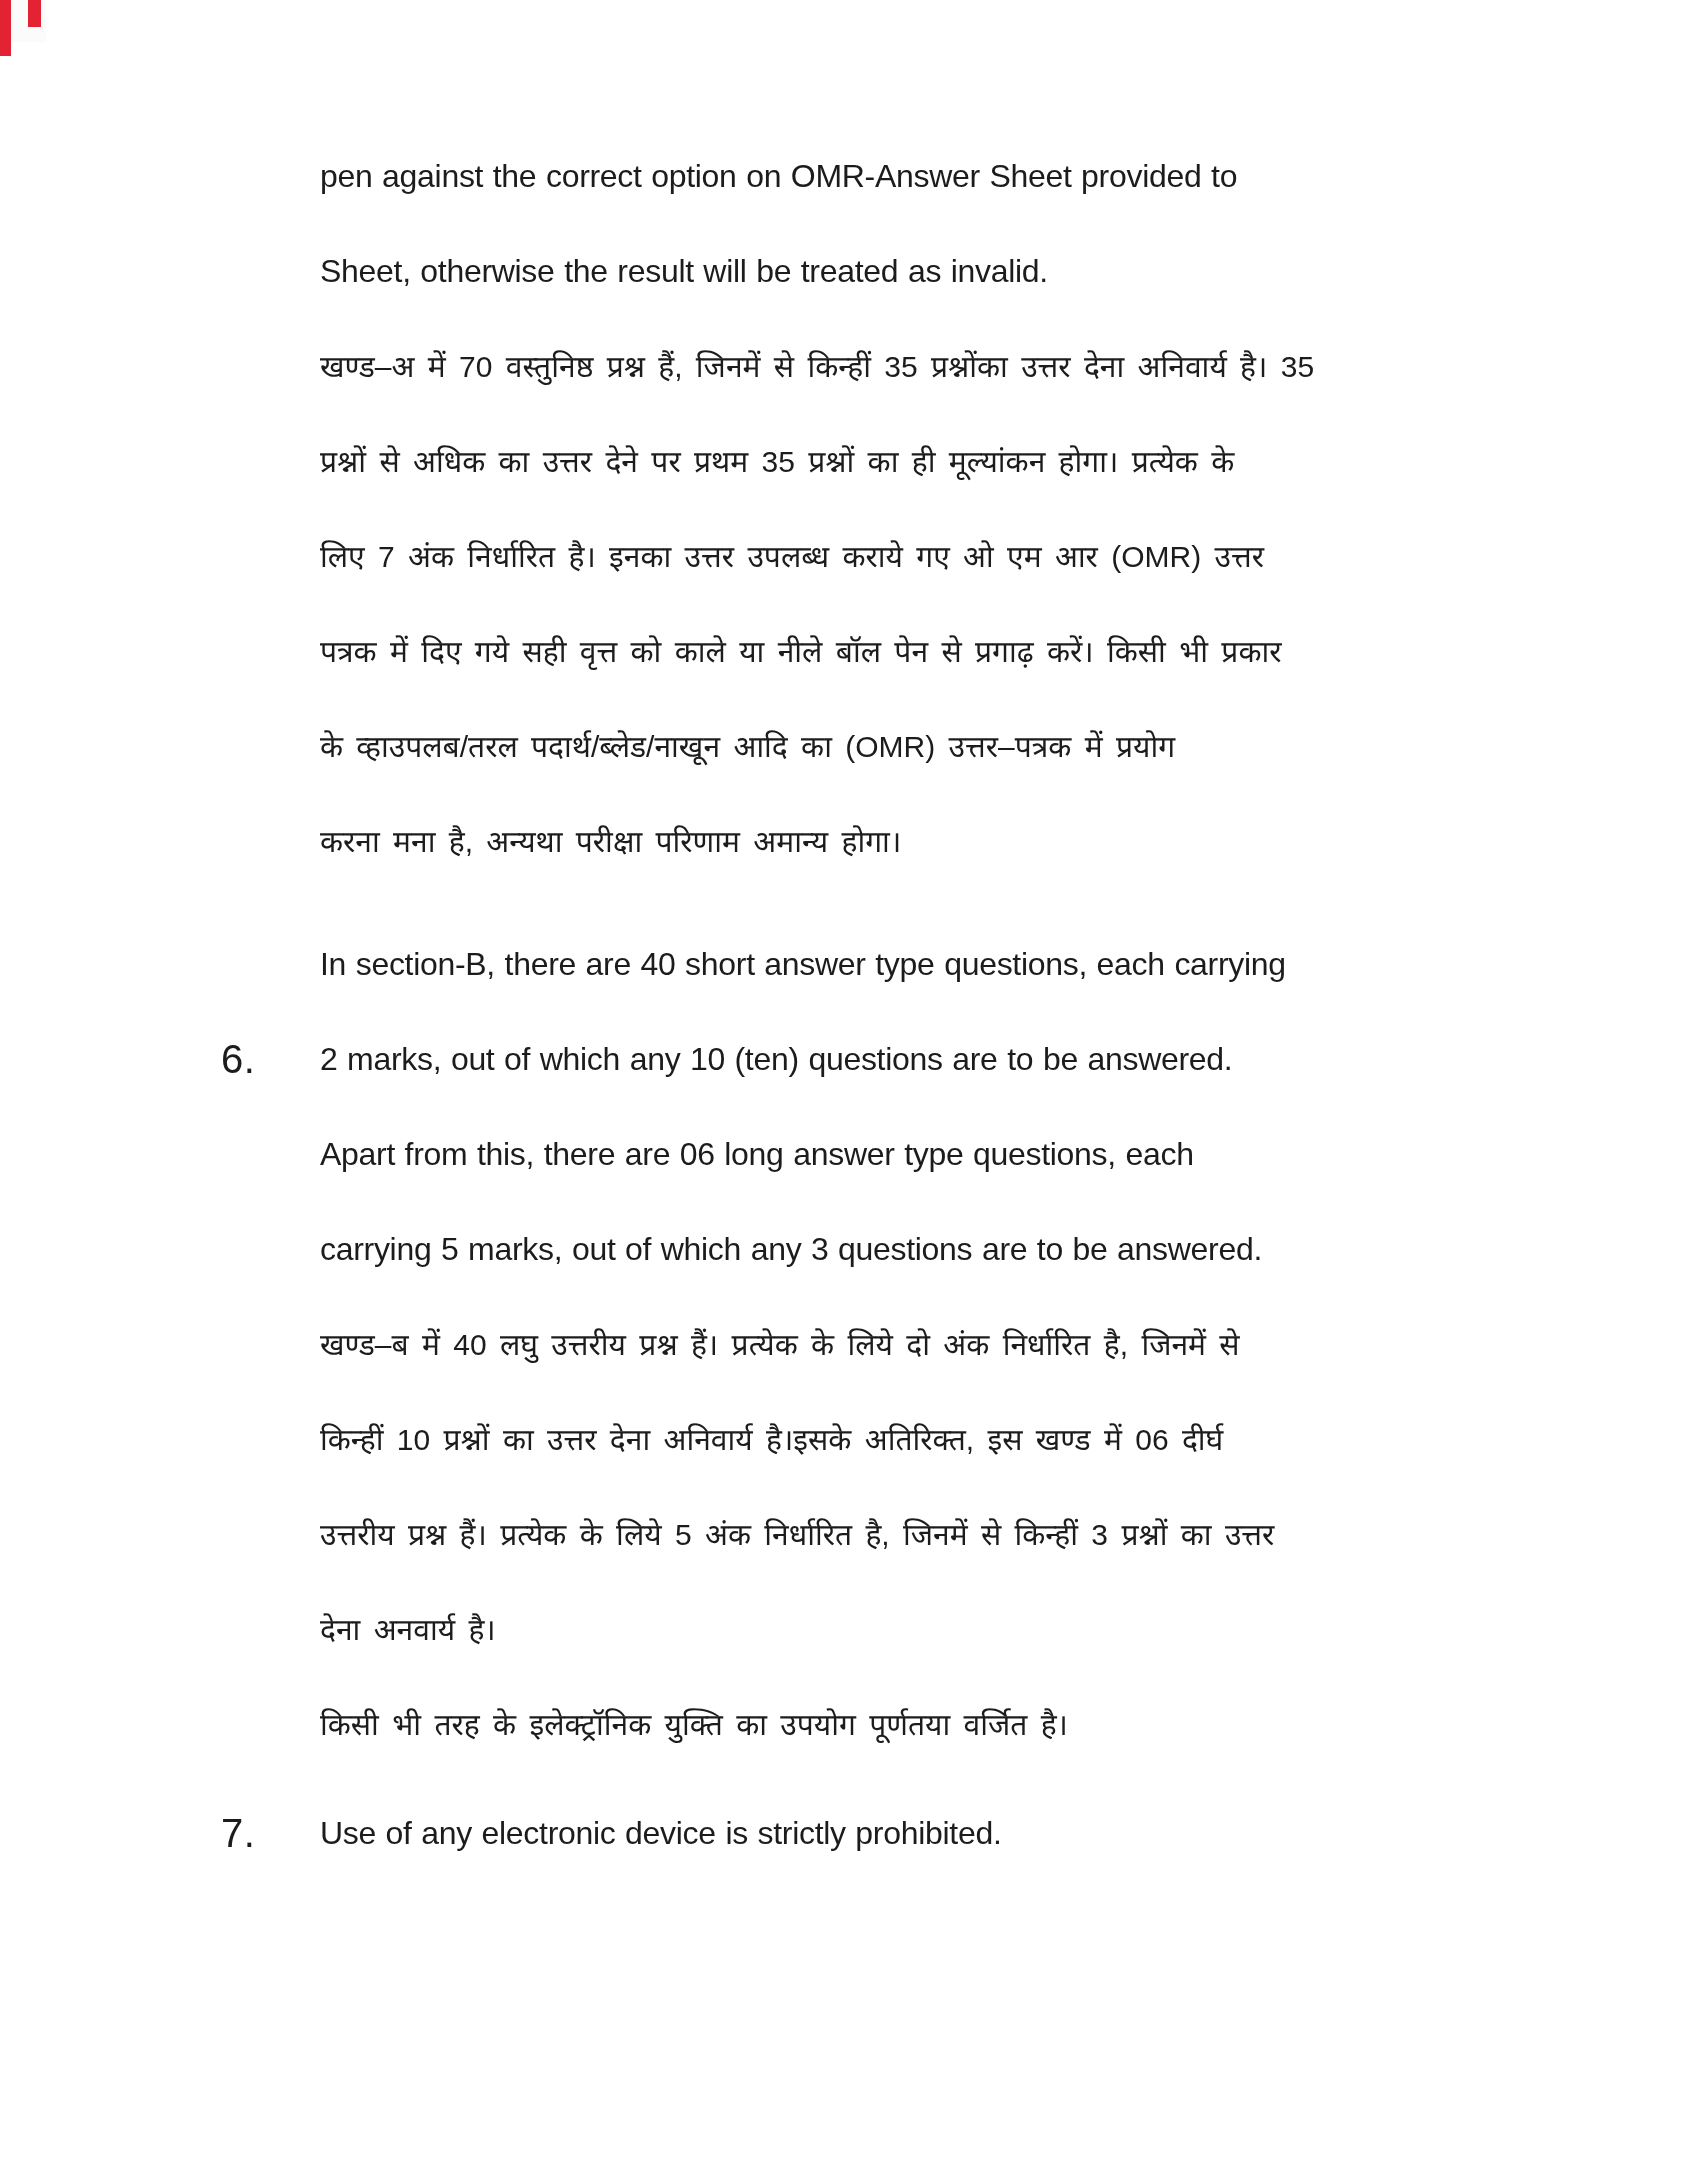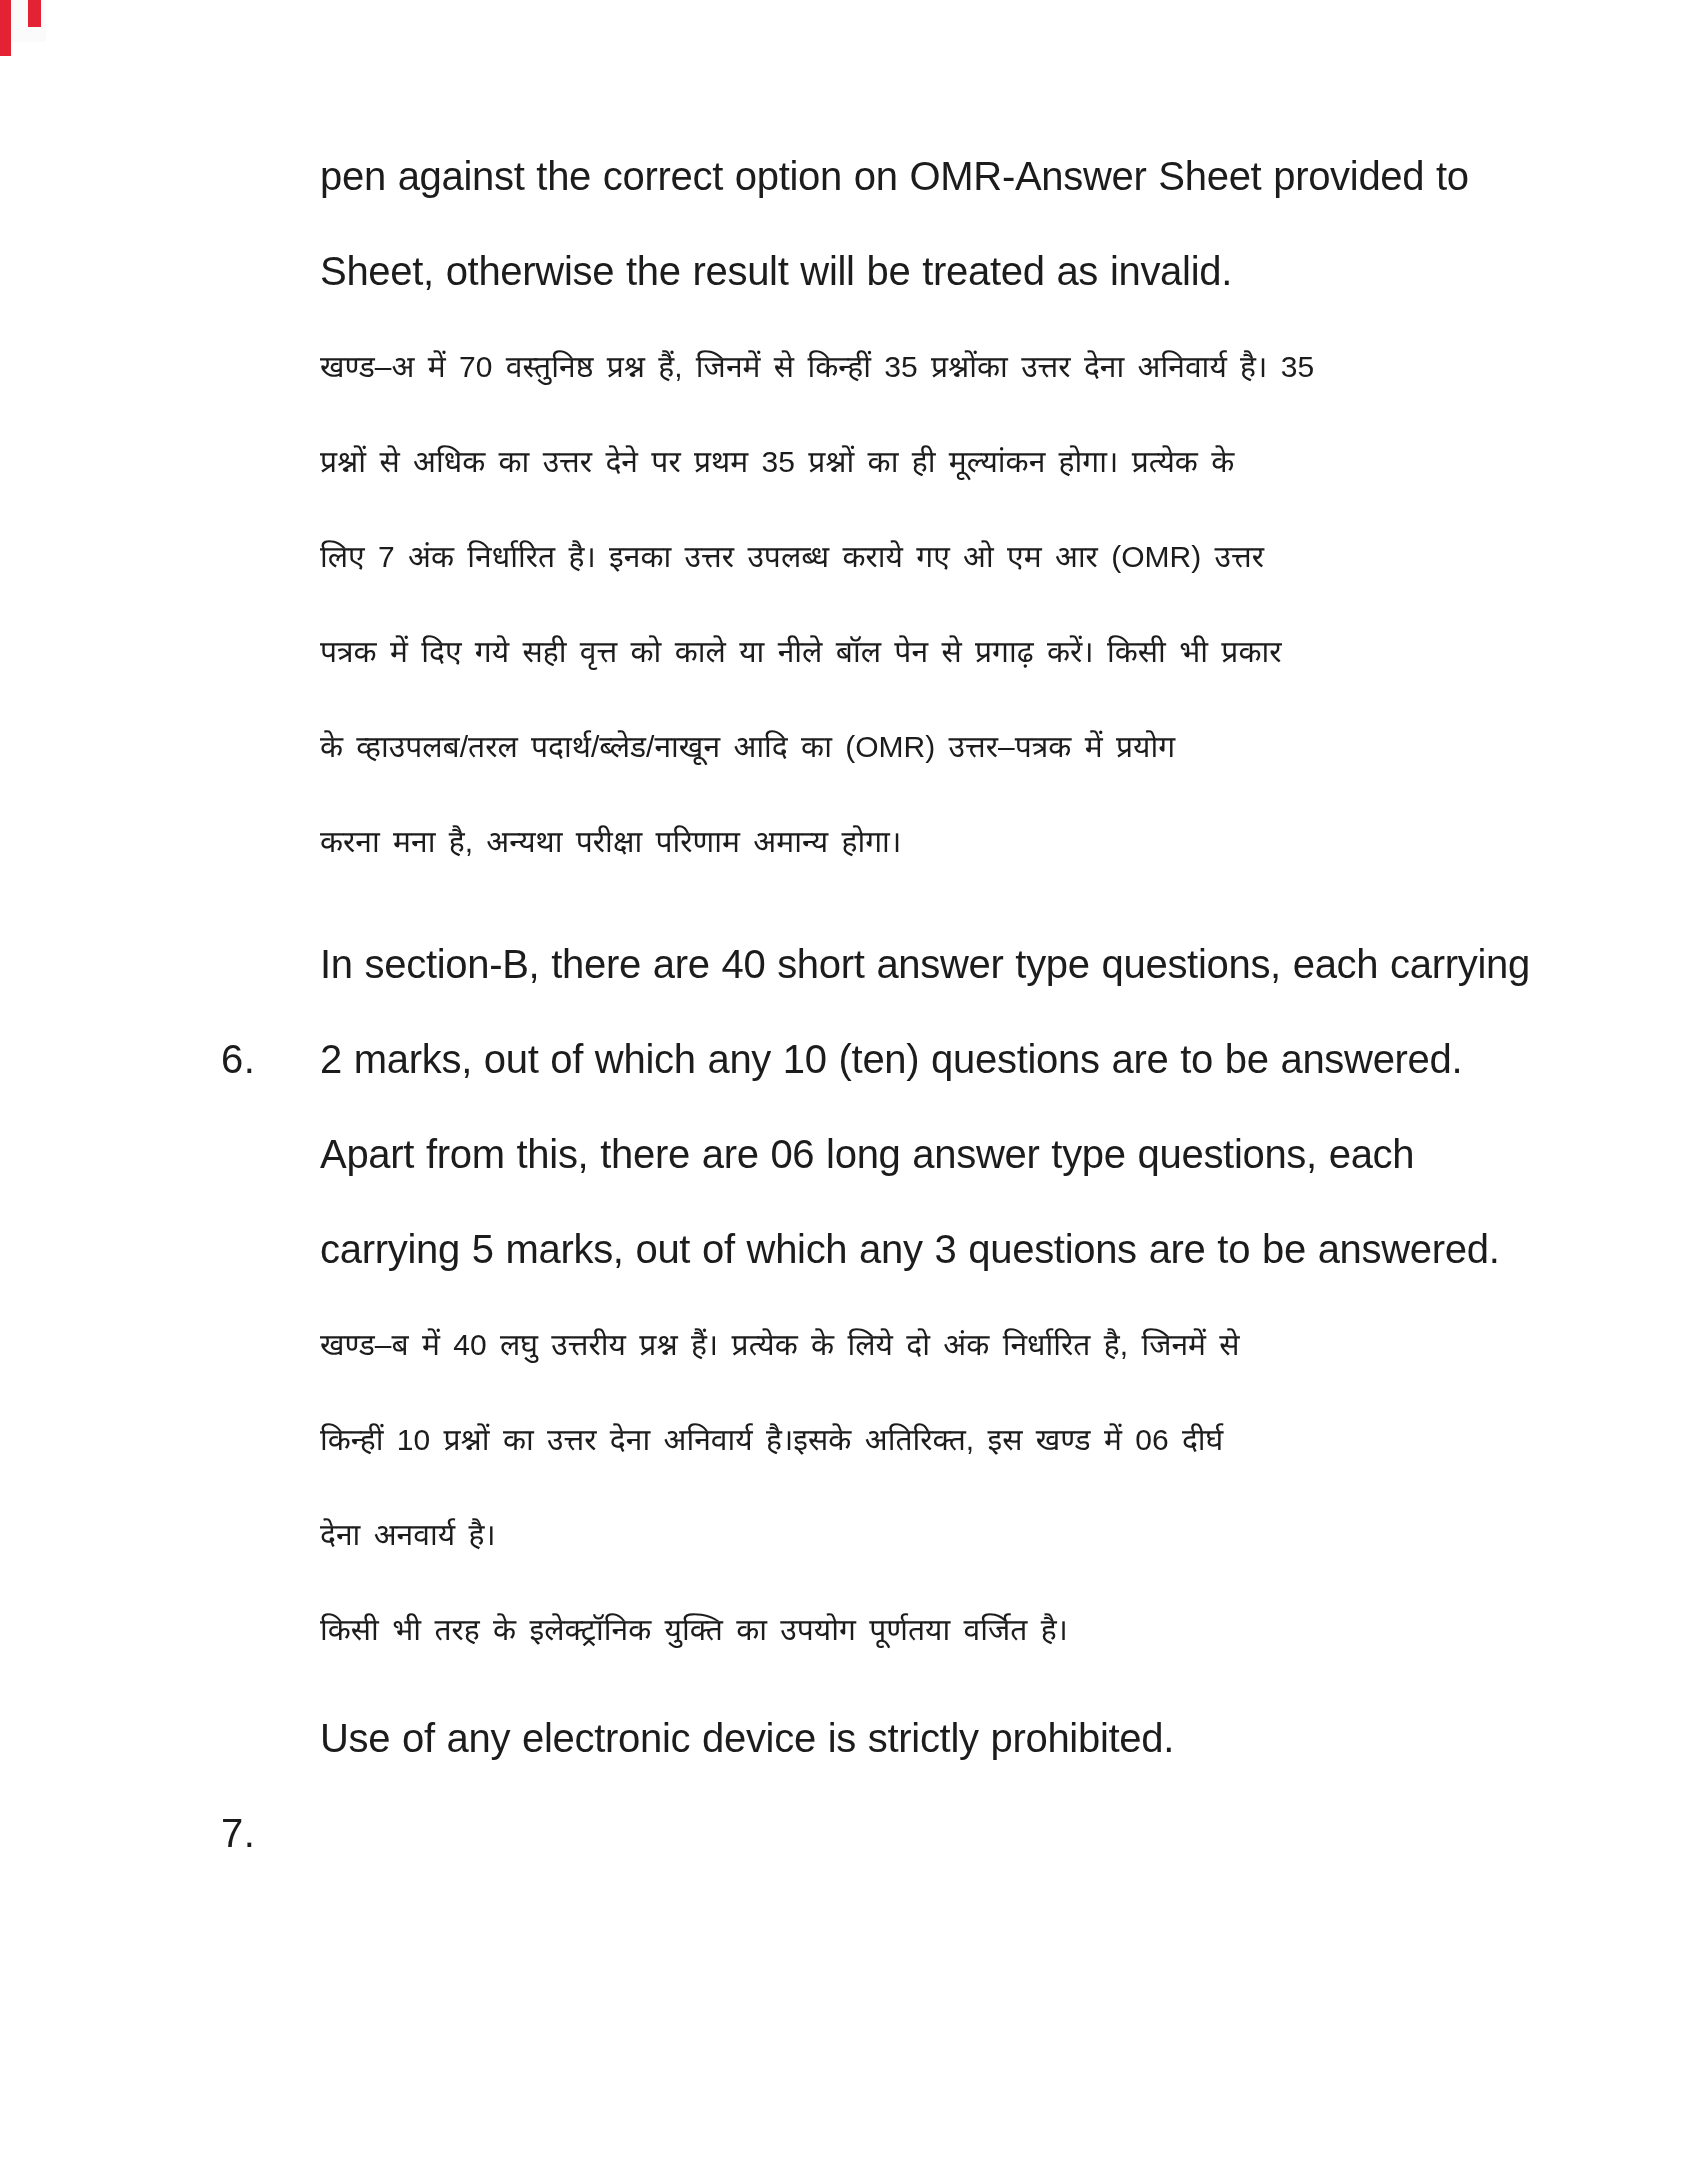--- a/index.html
+++ b/index.html
@@ -34,21 +34,21 @@
   .body-text {
     position: absolute;
     left: 320px;
     top: 129px;
     width: 1228px;
   }
   .ln {
     height: 95px;
     line-height: 95px;
     white-space: nowrap;
-    font-size: 40px;
+    font-size: 32px;
   }
   .ln.en { letter-spacing: -0.3px; word-spacing: 1px; }
   .ln.hi { font-size: 30px; word-spacing: 5px; }
   .g28 { margin-top: 28px; }
   .g14 { margin-top: 14px; }
 </style>
 </head>
 <body>
 
 <div class="page">
@@ -72,20 +72,21 @@
     <div class="ln hi" lang="hi">के व्हाउपलब/तरल पदार्थ/ब्लेड/नाखून आदि का (OMR)  उत्तर–पत्रक में प्रयोग</div>
     <div class="ln hi" lang="hi">करना मना है, अन्यथा परीक्षा परिणाम अमान्य होगा।</div>
 
     <div class="ln en g28">In section-B, there are 40 short answer type questions, each carrying</div>
     <div class="ln en">2 marks, out of which any 10 (ten) questions are to be answered.</div>
     <div class="ln en">Apart from this, there are 06 long answer type questions, each</div>
     <div class="ln en">carrying 5 marks, out of which any 3 questions are to be answered.</div>
 
     <div class="ln hi" lang="hi">खण्ड–ब में 40 लघु उत्तरीय प्रश्न हैं। प्रत्येक के लिये दो अंक निर्धारित है, जिनमें से</div>
     <div class="ln hi" lang="hi">किन्हीं 10 प्रश्नों का उत्तर देना अनिवार्य है।इसके अतिरिक्त, इस खण्ड में 06 दीर्घ</div>
+    <div class="ln hi" lang="hi">उत्तरीय प्रश्न हैं। प्रत्येक के लिये 5 अंक निर्धारित है, जिनमें से किन्हीं 3 प्रश्नों का उत्तर</div>
     <div class="ln hi" lang="hi">देना अनवार्य है।</div>
 
     <div class="ln hi" lang="hi">किसी भी तरह के इलेक्ट्रॉनिक युक्ति का उपयोग पूर्णतया वर्जित है।</div>
     <div class="ln en g14">Use of any electronic device is strictly prohibited.</div>
 
   </div>
 </div>
 
 
 </body></html>

